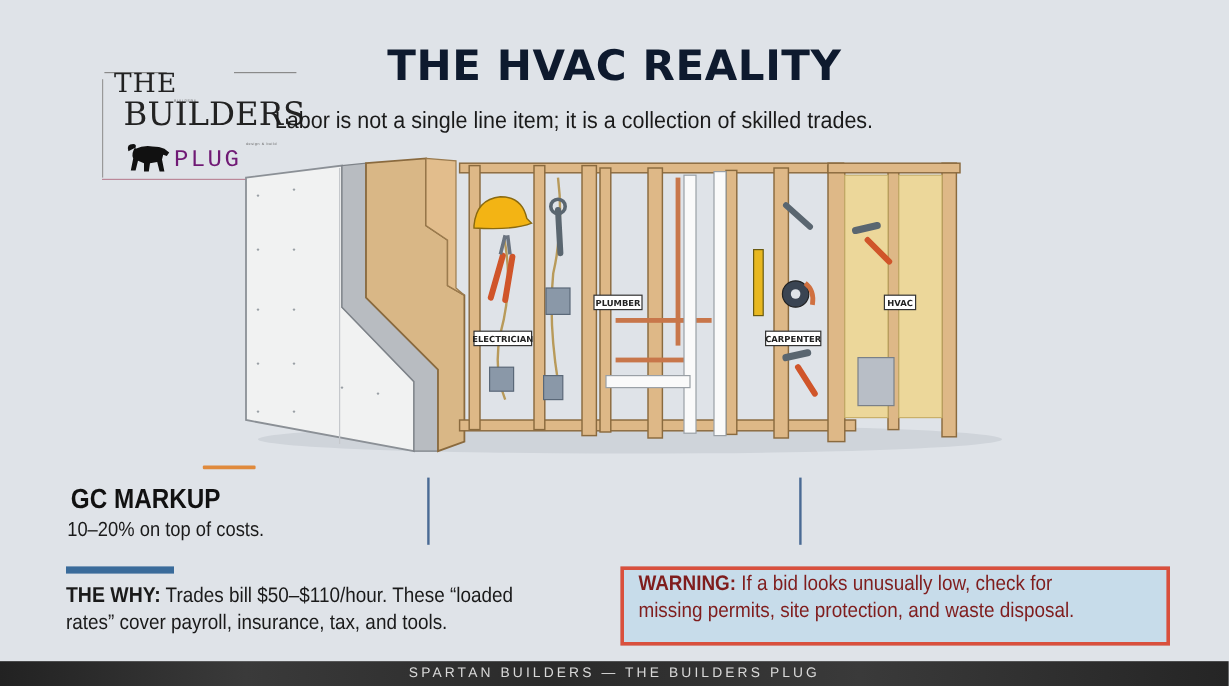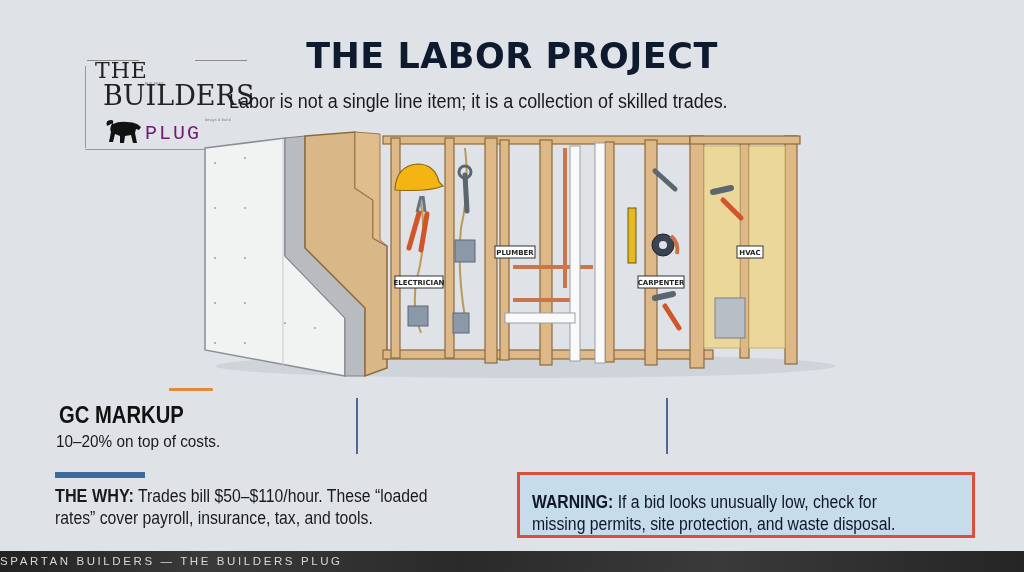--- a/index.html
+++ b/index.html
@@ -66,29 +66,30 @@
   .why {
     position: absolute; left: 55px; top: 485px; width: 470px; font-size: 17.5px; line-height: 22px; color: #1a1a1a;
     transform: scaleX(0.9); transform-origin: left top;
   }
   .why b { font-weight: bold; font-size: 18px; }
 
   
   .warning {
     position: absolute; left: 517px; top: 472px; width: 458px; height: 66px;
     background: #c7dcea; border: 3px solid #d9503d;
-    padding: 16px 12px; font-size: 17.5px; line-height: 22px; color: #0f172a;
+    padding: 0 12px; font-size: 17.5px; line-height: 22px; color: #7f1d1d;
   }
   .warning .inner { transform: scaleX(0.9); transform-origin: left top; width: 480px; }
   .warning b { font-weight: bold; }
 
   
   .footer {
     position: absolute; left: 0; top: 551px; width: 1024px; height: 21px;
     background: linear-gradient(90deg, #222 0%, #3a3a3a 20%, #2a2a2a 45%, #3a3a3a 70%, #252525 100%);
+    text-align: center;
   }
   .footer span {
     display: inline-block; margin-top: 4px; color: #d8d8d8; font-size: 11.5px; letter-spacing: 2.6px;
   }
 </style>
 </head>
 <body>
 
 <div class="slide">
 
@@ -100,21 +101,21 @@
     <div class="the">THE</div>
     <div class="tiny" style="left:60px;top:26px;">BUILDERS</div>
     <div class="builders">BUILDERS</div>
     <div class="tiny" style="left:120px;top:62px;">design &amp; build</div>
     <svg class="lion" viewBox="0 0 38 28">
       <path d="M2 10 q-2 -6 4 -6 q3 0 2 3 M8 8 q6 -3 14 -2 q6 0 10 2 l4 3 l-2 3 l-3 -1 l-1 4 l2 10 h-4 l-2 -8 l-6 1 l-1 7 h-4 l0 -7 l-5 -2 l-2 8 h-4 l2 -10 q-2 -4 2 -10 z" fill="#111"></path>
     </svg>
     <div class="plug">PLUG</div>
   </div>
 
-  <div class="title">THE LABOR PROJECT</div>
+  <div class="title">THE HVAC REALITY</div>
   <div class="subtitle">Labor is not a single line item; it is a collection of skilled trades.</div>
 
   <svg class="illus" viewBox="0 0 640 260">
 
     <ellipse cx="330" cy="238" rx="310" ry="12" fill="#cfd4da"></ellipse>
 
     <g>
       <polygon points="10,20 90,10 90,128 150,190 150,248 10,222" fill="#f1f2f2" stroke="#8b9096" stroke-width="1.5"></polygon>
       <line x1="88" y1="12" x2="88" y2="242" stroke="#c5c8cc"></line>
       <g fill="#9aa0a6">

